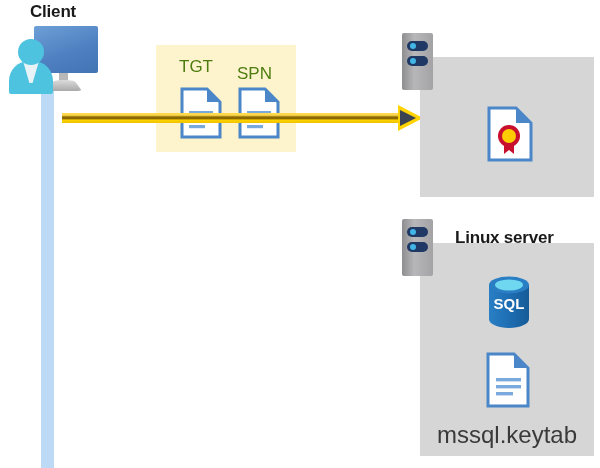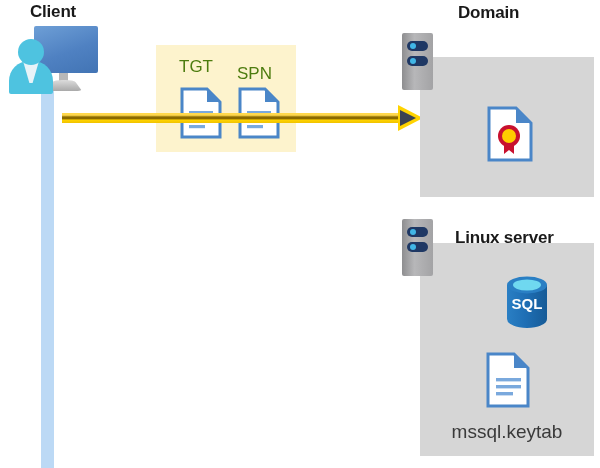--- a/index.html
+++ b/index.html
@@ -129,27 +129,27 @@
   .rack-led {
     position: absolute;
     left: 3px; top: 2px; width: 6px; height: 6px;
     background: #41b6e6; border-radius: 50%;
   }
 
   
   #cert-icon { left: 487px; top: 106px; }
 
   
-  #sql-icon { left: 504px; top: 276px; }
+  #sql-icon { left: 486px; top: 276px; }
 
   
   #keytab-label {
     left: 420px; top: 421px; width: 174px;
     text-align: center;
-    font-size: 19px;
+    font-size: 24px;
     color: #3a3a3a;
   }
 </style>
 </head>
 <body>
 
 <div id="canvas">
 
   <div class="abs" id="client-lifeline"></div>
 
@@ -202,21 +202,20 @@
   <div class="abs rack" id="dc-rack">
     <div class="rack-slot s1">
       <div class="rack-led"></div>
     </div>
     <div class="rack-slot s2">
       <div class="rack-led"></div>
     </div>
   </div>
 
   <div class="abs title" id="dc-title">
-    <div>Domain</div>
   </div>
 
   <div class="doc-icon" id="cert-icon">
     <svg width="46" height="56" viewBox="0 0 46 56">
       <path d="M2 2 H29 L44 17 V54 H2 Z" fill="#ffffff" stroke="#4a86c8" stroke-width="3"></path>
       <path d="M29 2 L44 17 H29 Z" fill="#4a86c8"></path>
       <path d="M17 33 L17 48 L22 44 L27 48 L27 33 Z" fill="#c8102e"></path>
       <circle cx="22" cy="30" r="11" fill="#c8102e"></circle>
       <circle cx="22" cy="30" r="7" fill="#ffcc00"></circle>
     </svg>

